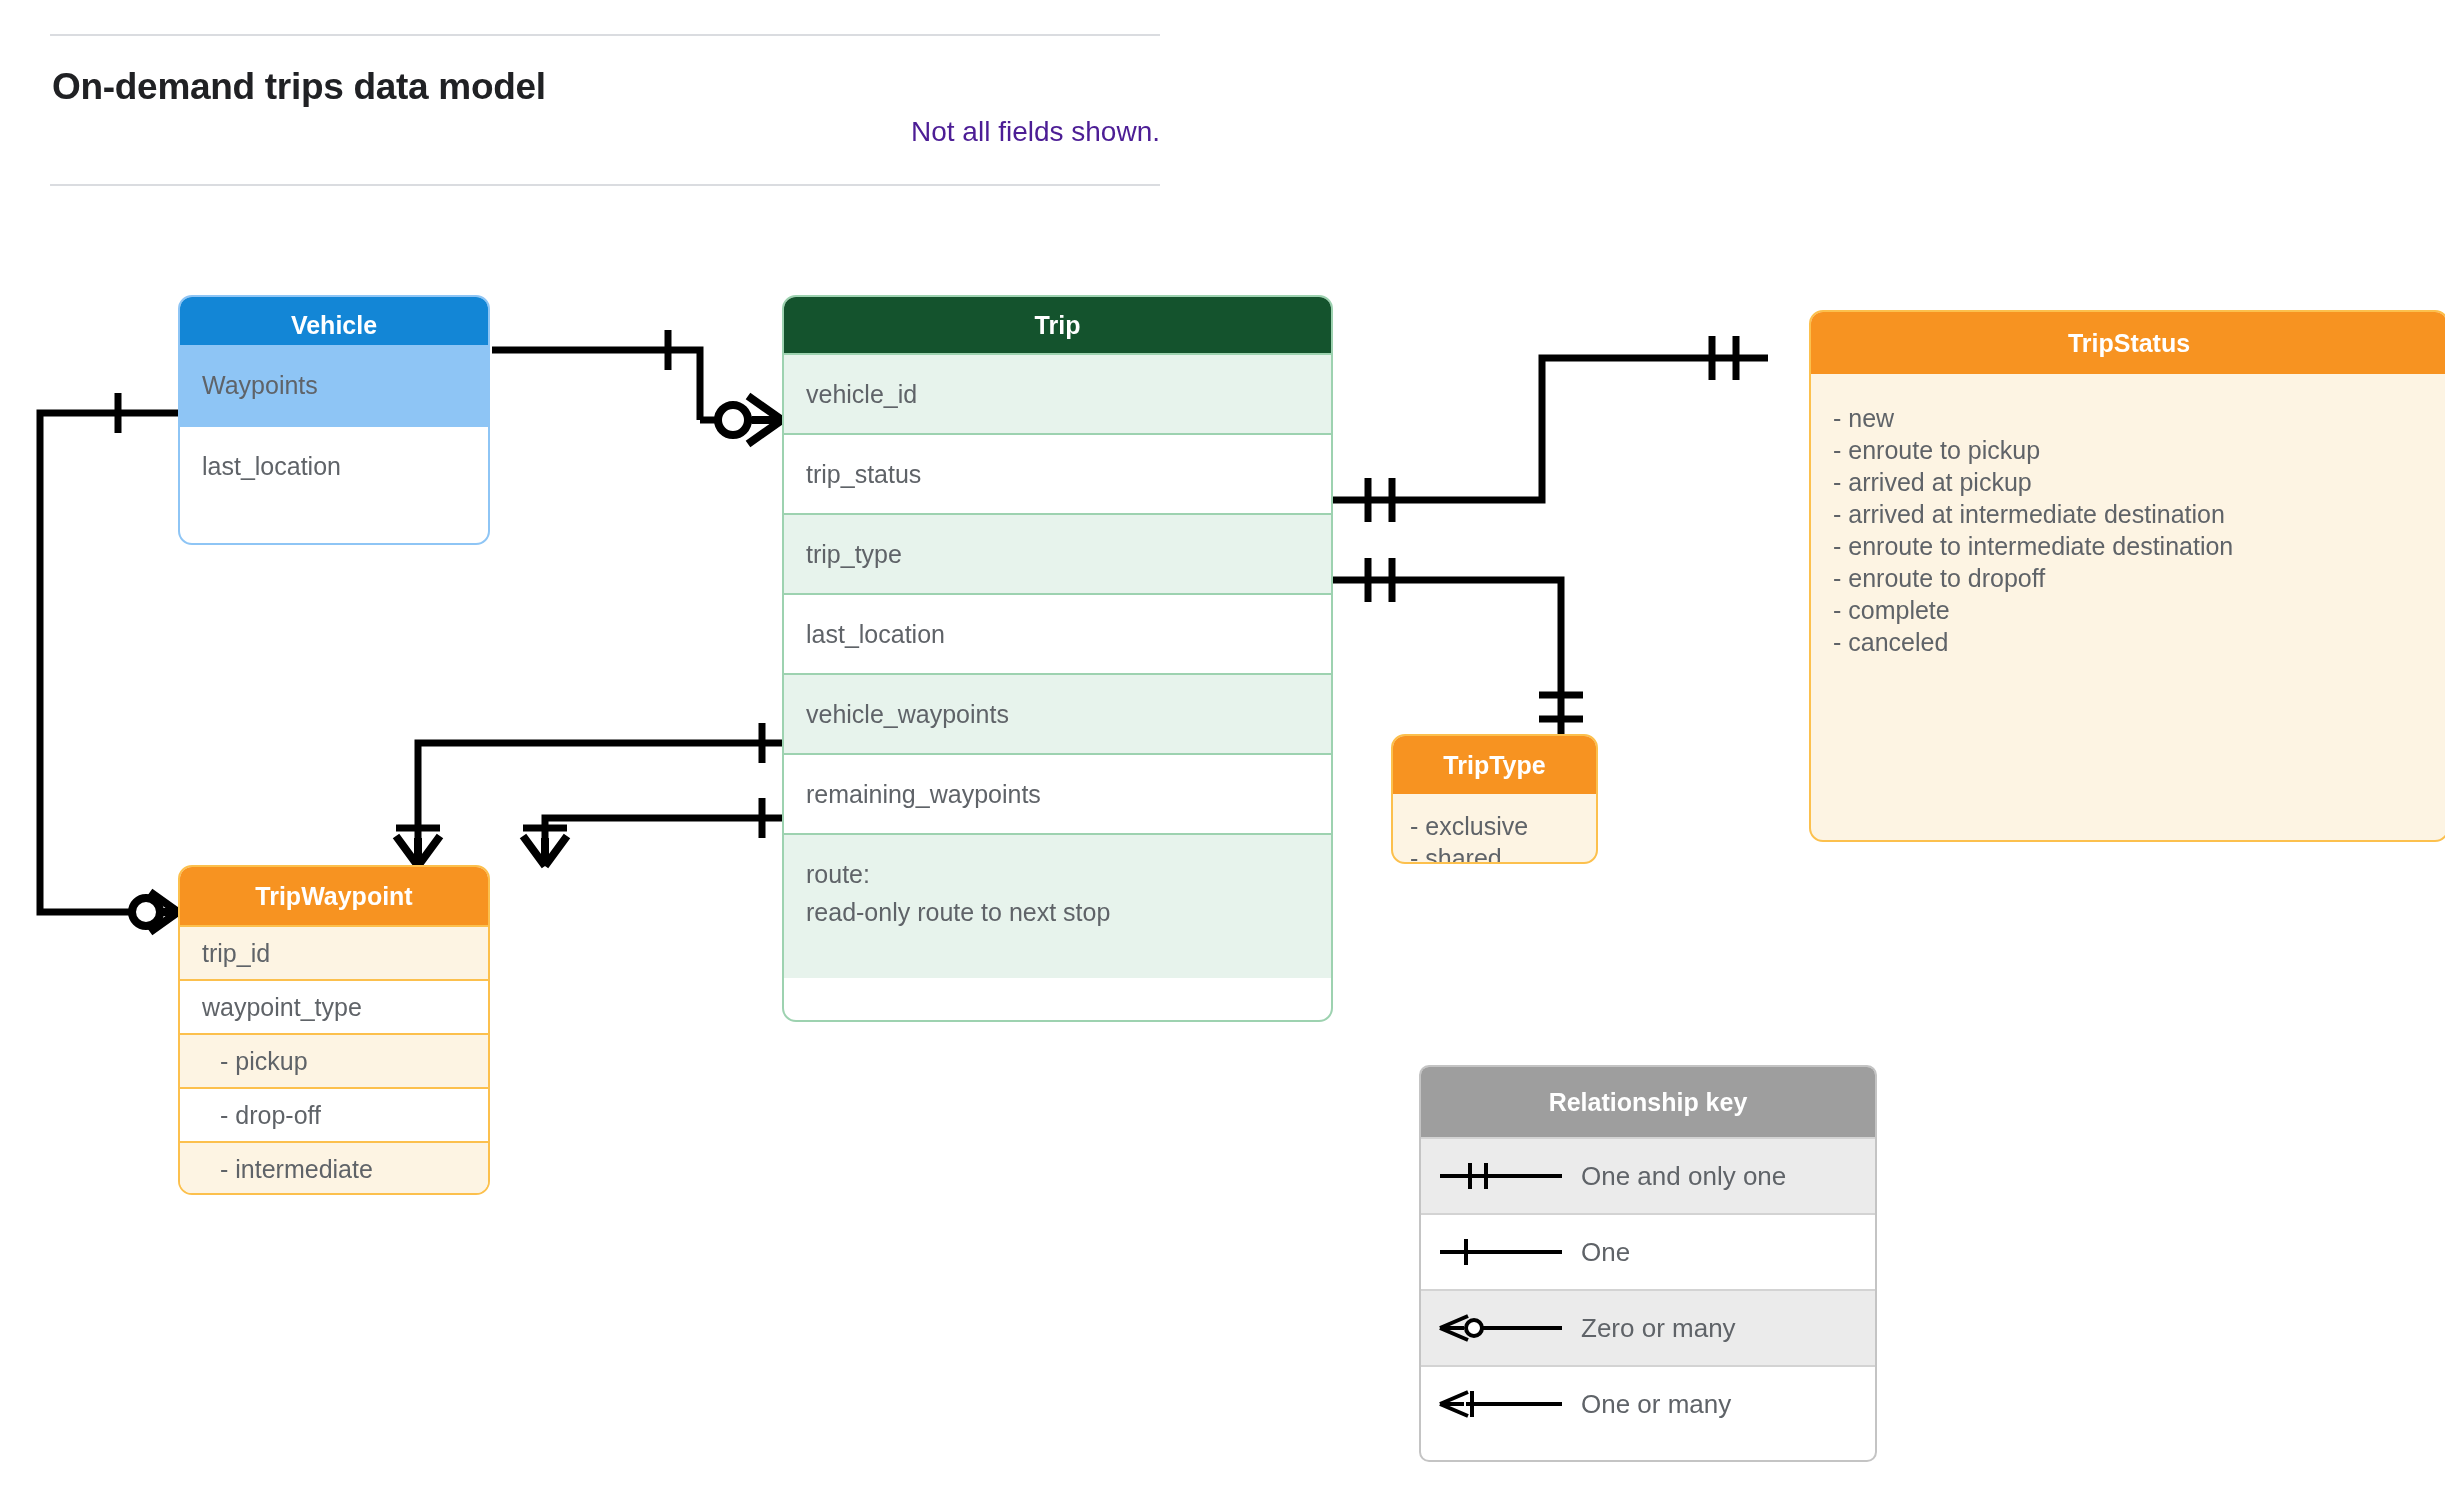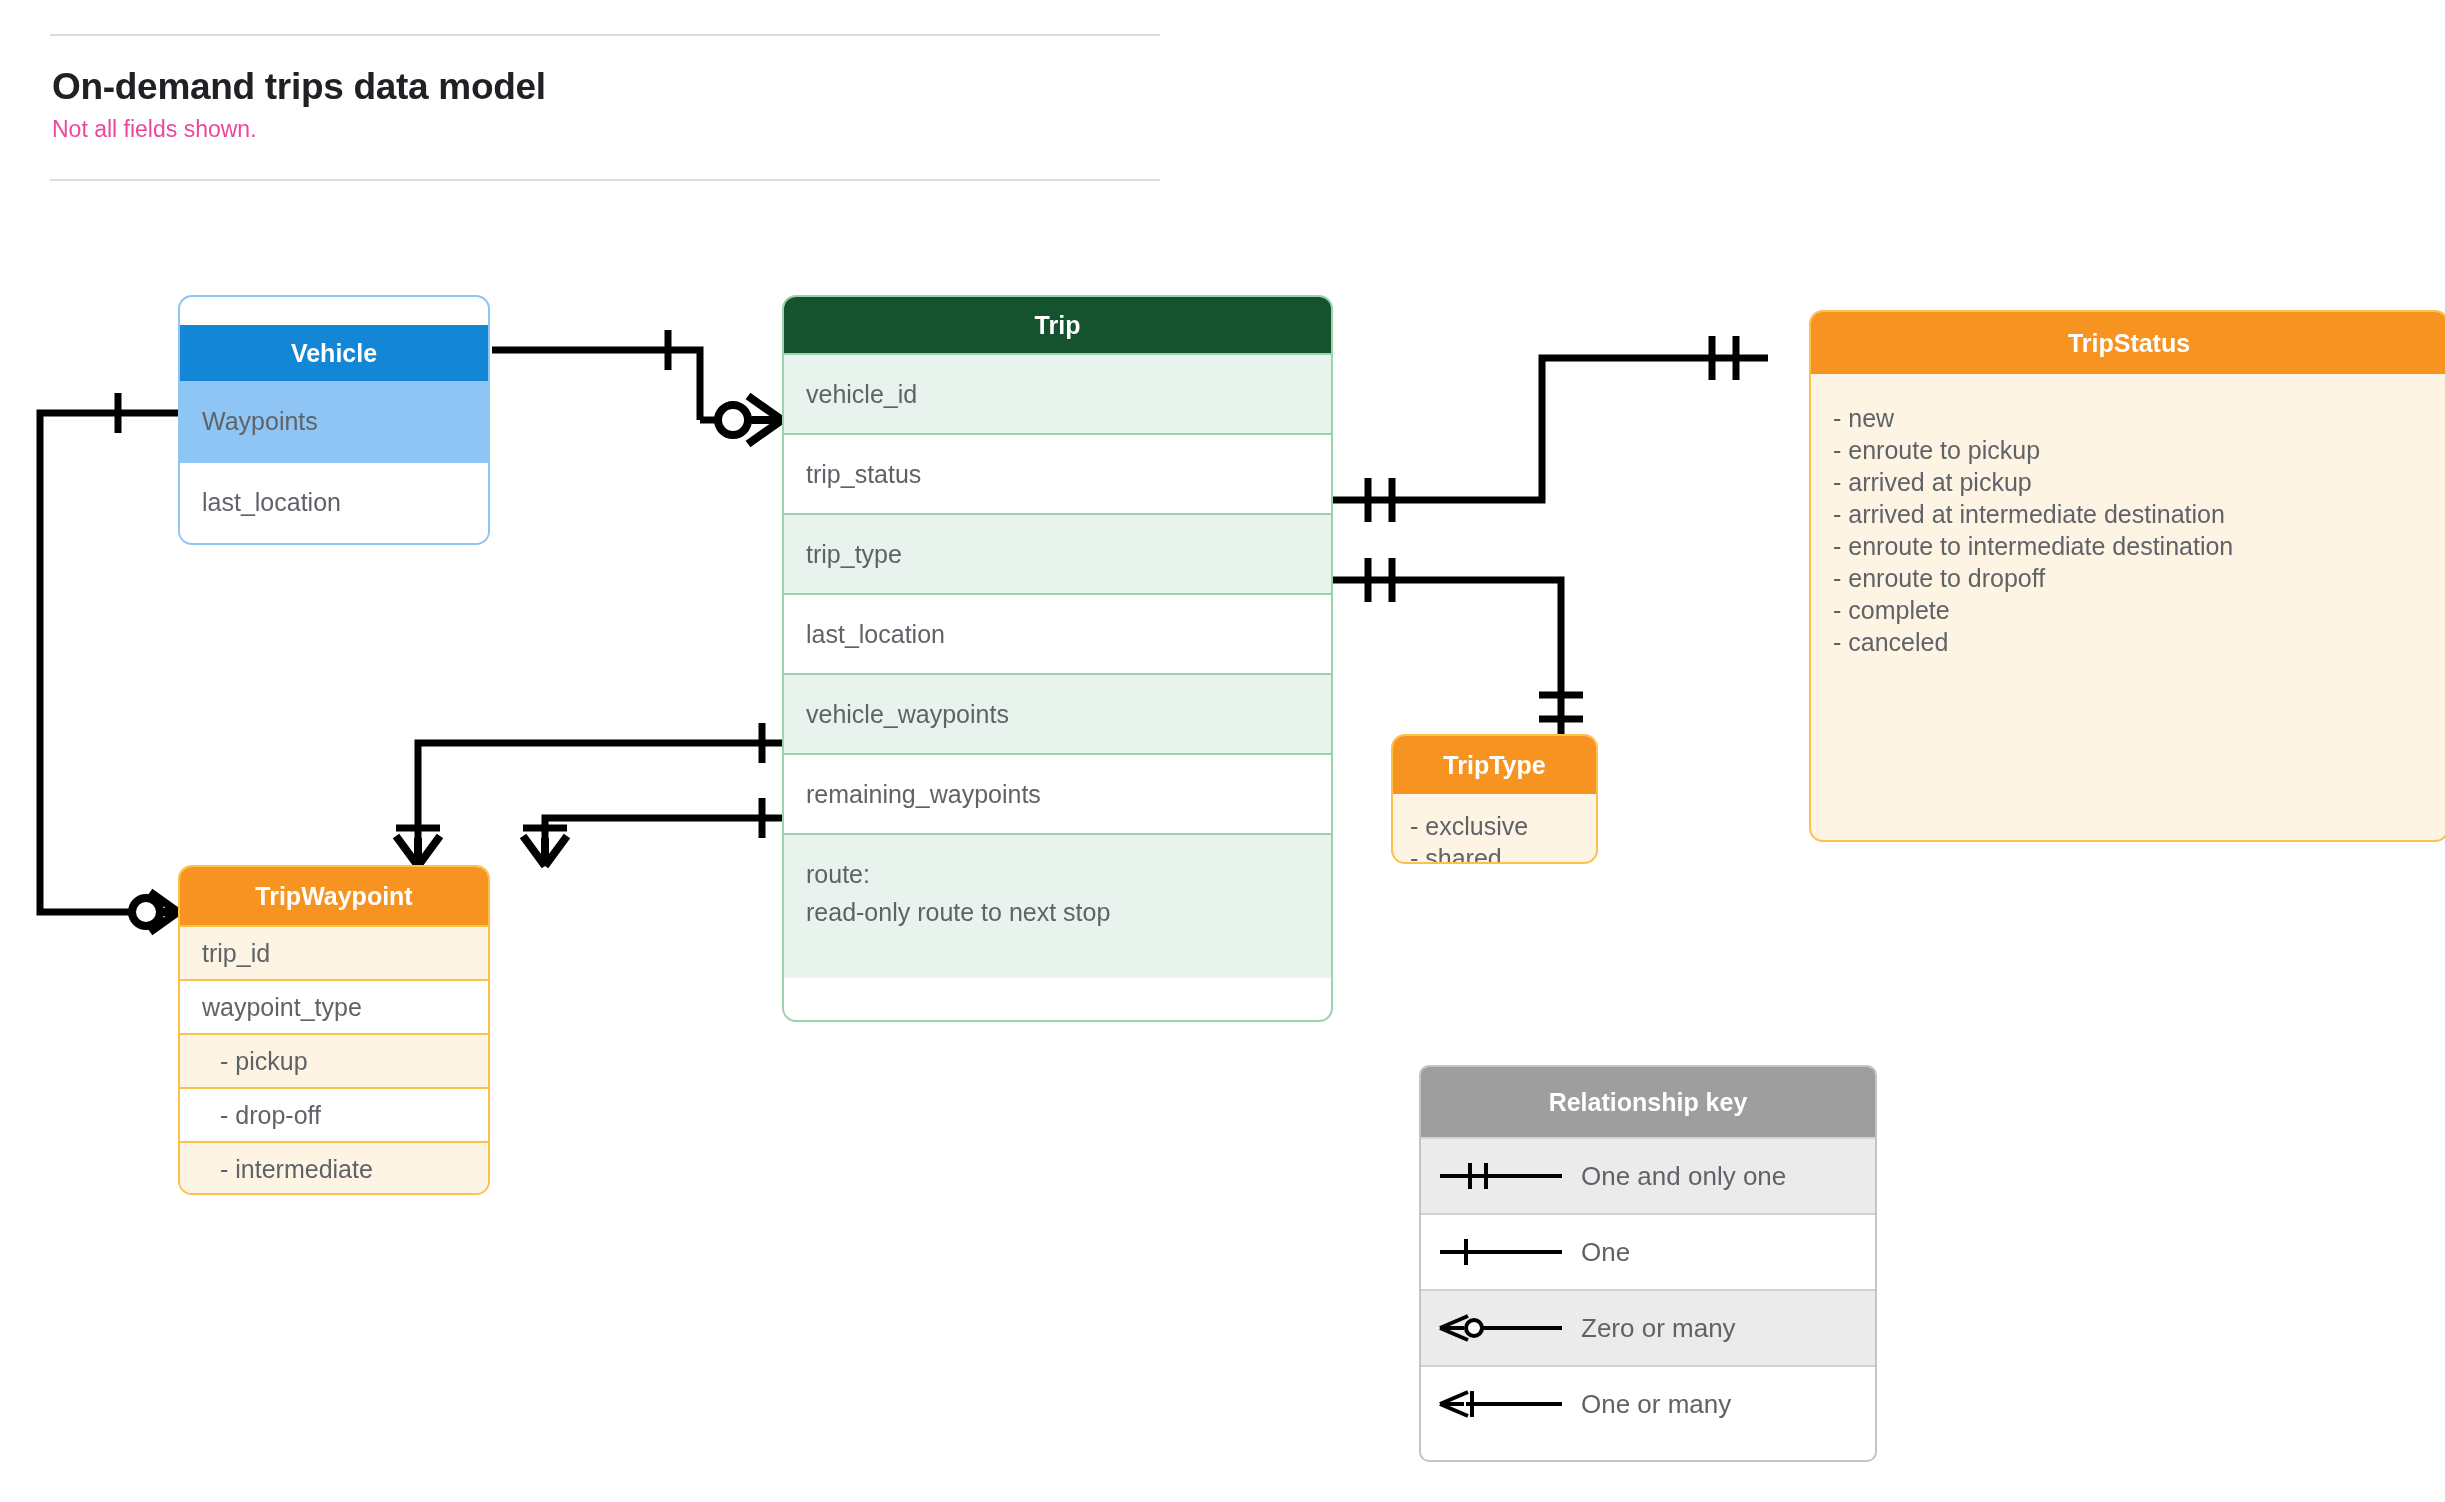--- a/index.html
+++ b/index.html
@@ -27,24 +27,25 @@
   }
   #page-title {
     font-size: 37px;
     font-weight: bold;
     color: #202124;
     letter-spacing: -0.3px;
     margin: 30px 0 0 0;
     padding-left: 2px;
   }
   #page-subtitle {
-    font-size: 23px;
-    color: #ec4899;
+    font-size: 28px;
+    color: #4c1d95;
     margin: 8px 0 0 0;
     padding-left: 2px;
+    text-align: right;
   }
   #rule-bottom { margin-top: 36px; }
 
   
   .entity {
     position: absolute;
     border-radius: 14px;
     overflow: hidden;
     box-sizing: border-box;
   }
@@ -69,21 +70,21 @@
     padding-top: 20px;
     line-height: 1.52;
   }
   .field.indent { padding-left: 40px; }
 
   
   #vehicle {
     left: 178px; top: 295px; width: 312px; height: 250px;
     border: 2px solid #8ec5f5;
   }
-  #vehicle .entity-title { background: #1386d6; height: 56px; line-height: 56px; margin-top: 28px; }
+  #vehicle .entity-title { background: #1386d6; height: 48px; line-height: 56px; }
   #vehicle .f0 { background: #8ec5f5; height: 80px; }
   #vehicle .f1 { background: #ffffff; height: 80px; border-top: 2px solid #8ec5f5; }
 
   
   #trip {
     left: 782px; top: 295px; width: 551px; height: 727px;
     border: 2px solid #9dd2b0;
   }
   #trip .entity-title { background: #14532d; height: 56px; line-height: 56px; }
   #trip .field { height: 80px; border-top: 2px solid #9dd2b0; }

